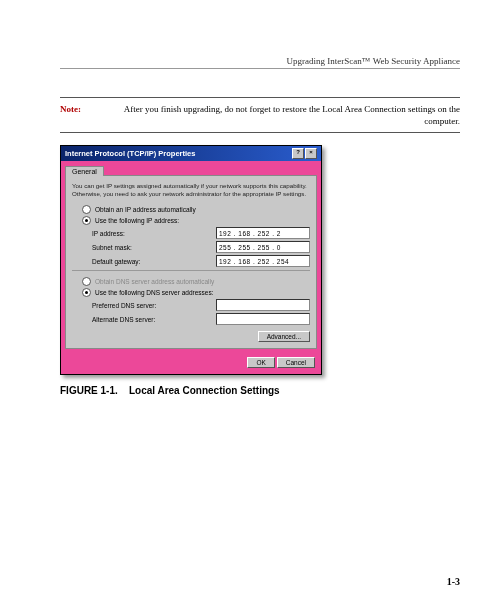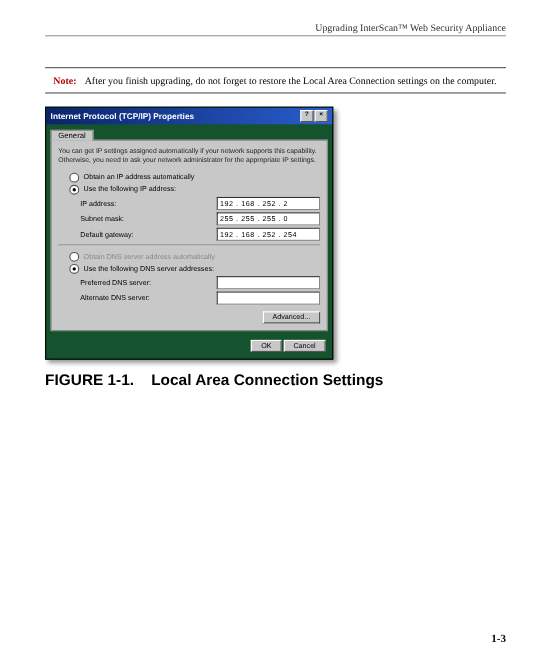--- a/index.html
+++ b/index.html
@@ -5,21 +5,22 @@
   body {
     margin: 0;
     padding: 0;
     font-family: "Times New Roman", serif;
     background: #fff;
     width: 500px;
     height: 607px;
     position: relative;
   }
   .page {
-    padding: 20px 40px 0 41px;
+    padding: 20px 40px 0 60px;
+    margin-top: 36px;
   }
   .page-header {
     text-align: right;
     font-size: 9px;
     color: #333;
     border-bottom: 1px solid #999;
     padding-bottom: 2px;
     margin-bottom: 28px;
   }
   .note-block {
@@ -28,27 +29,26 @@
     padding: 5px 0;
     font-size: 9px;
     line-height: 1.35;
     margin-bottom: 12px;
     display: flex;
   }
   .note-label {
     color: #b00000;
     font-weight: bold;
     min-width: 36px;
-    text-align: center;
   }
   .note-text { color: #000; text-align: right; }
 
   .dialog {
     width: 260px;
-    background: #14532d;
+    background: #ec4899;
     border: 1px solid #000;
     box-shadow: 3px 3px 4px rgba(0,0,0,0.4);
     font-family: Tahoma, Arial, sans-serif;
     font-size: 7px;
   }
   .titlebar {
     background: linear-gradient(to right, #0a246a, #2a5dce);
     color: #fff;
     font-weight: bold;
     padding: 2px 4px;
@@ -93,21 +93,21 @@
   }
   .adv-row { text-align: right; margin-top: 6px; }
   .btn {
     background:#c8c8c8; border:1px solid #fff;
     border-right-color:#555; border-bottom-color:#555;
     font-size:6.5px; padding:1px 8px; display:inline-block;
   }
   .footer-btns { text-align:right; padding: 4px 6px 6px 0; }
 
   .figcaption {
-    font-size: 14px;
+    font-size: 10px;
     font-weight: bold;
     margin-top: 10px;
     font-family: Arial, sans-serif;
   }
   .figcaption .sc { font-variant: small-caps; }
 
   .page-num {
     position: absolute;
     bottom: 20px;
     right: 40px;

